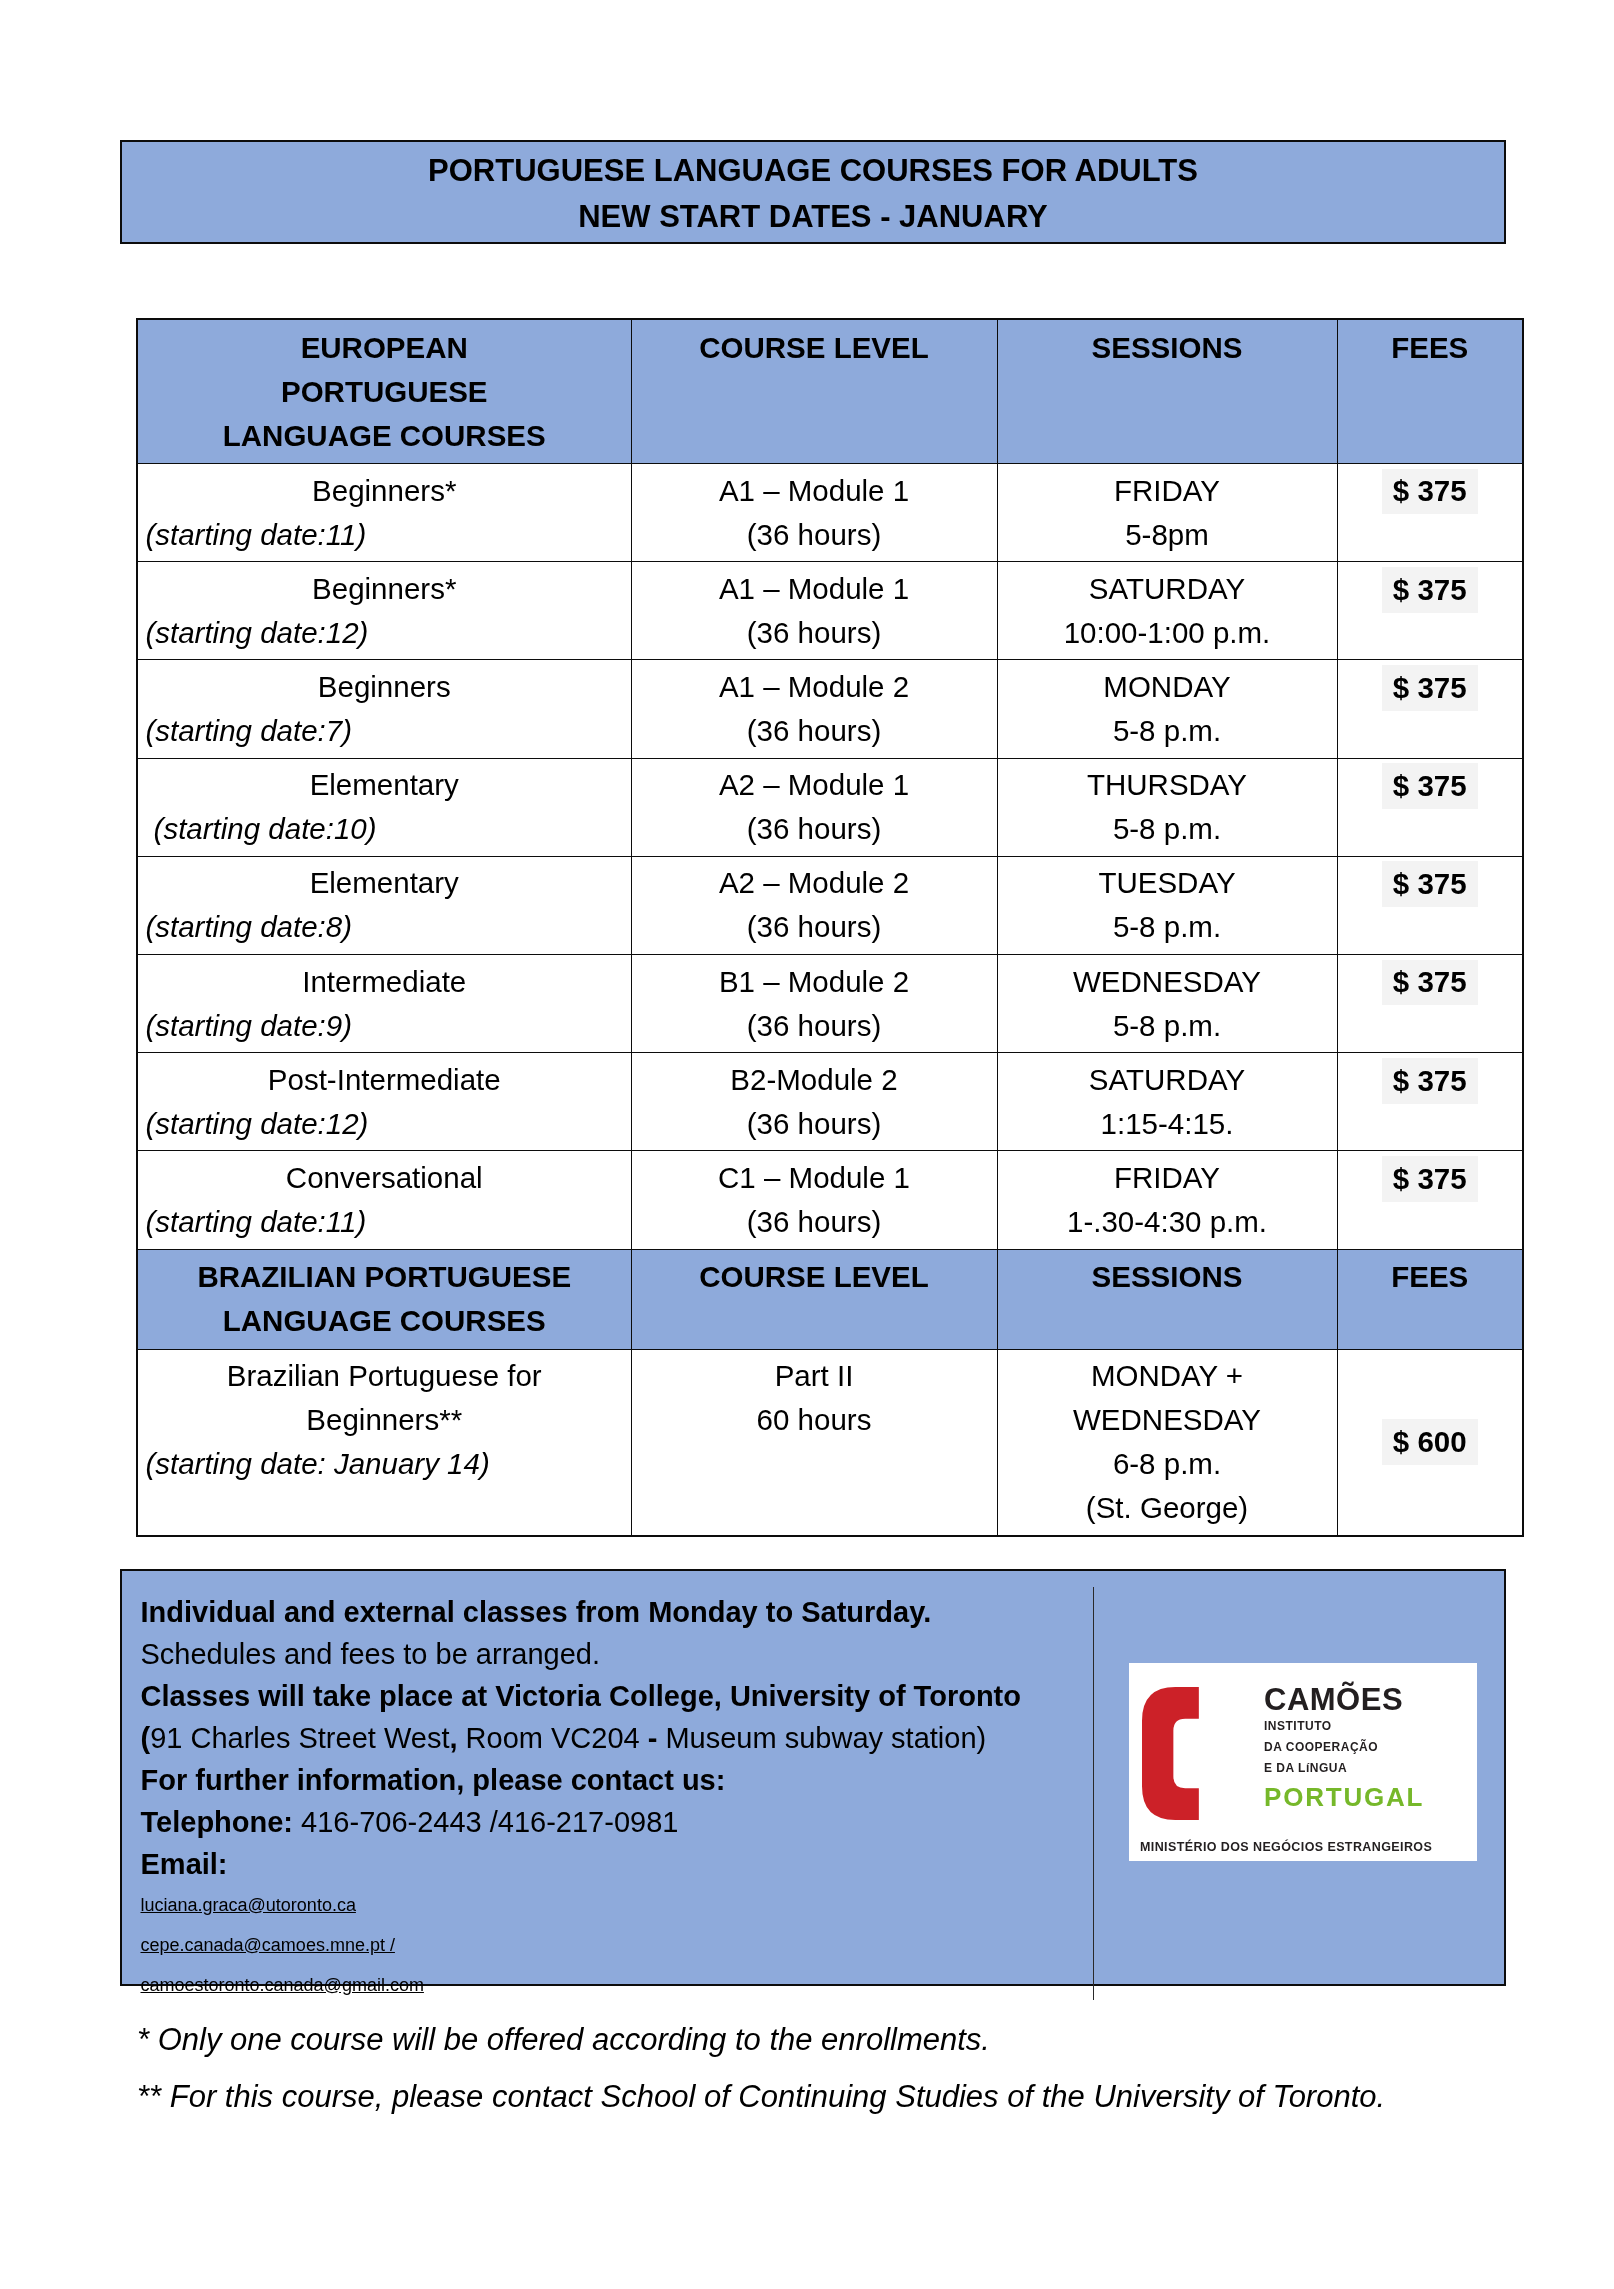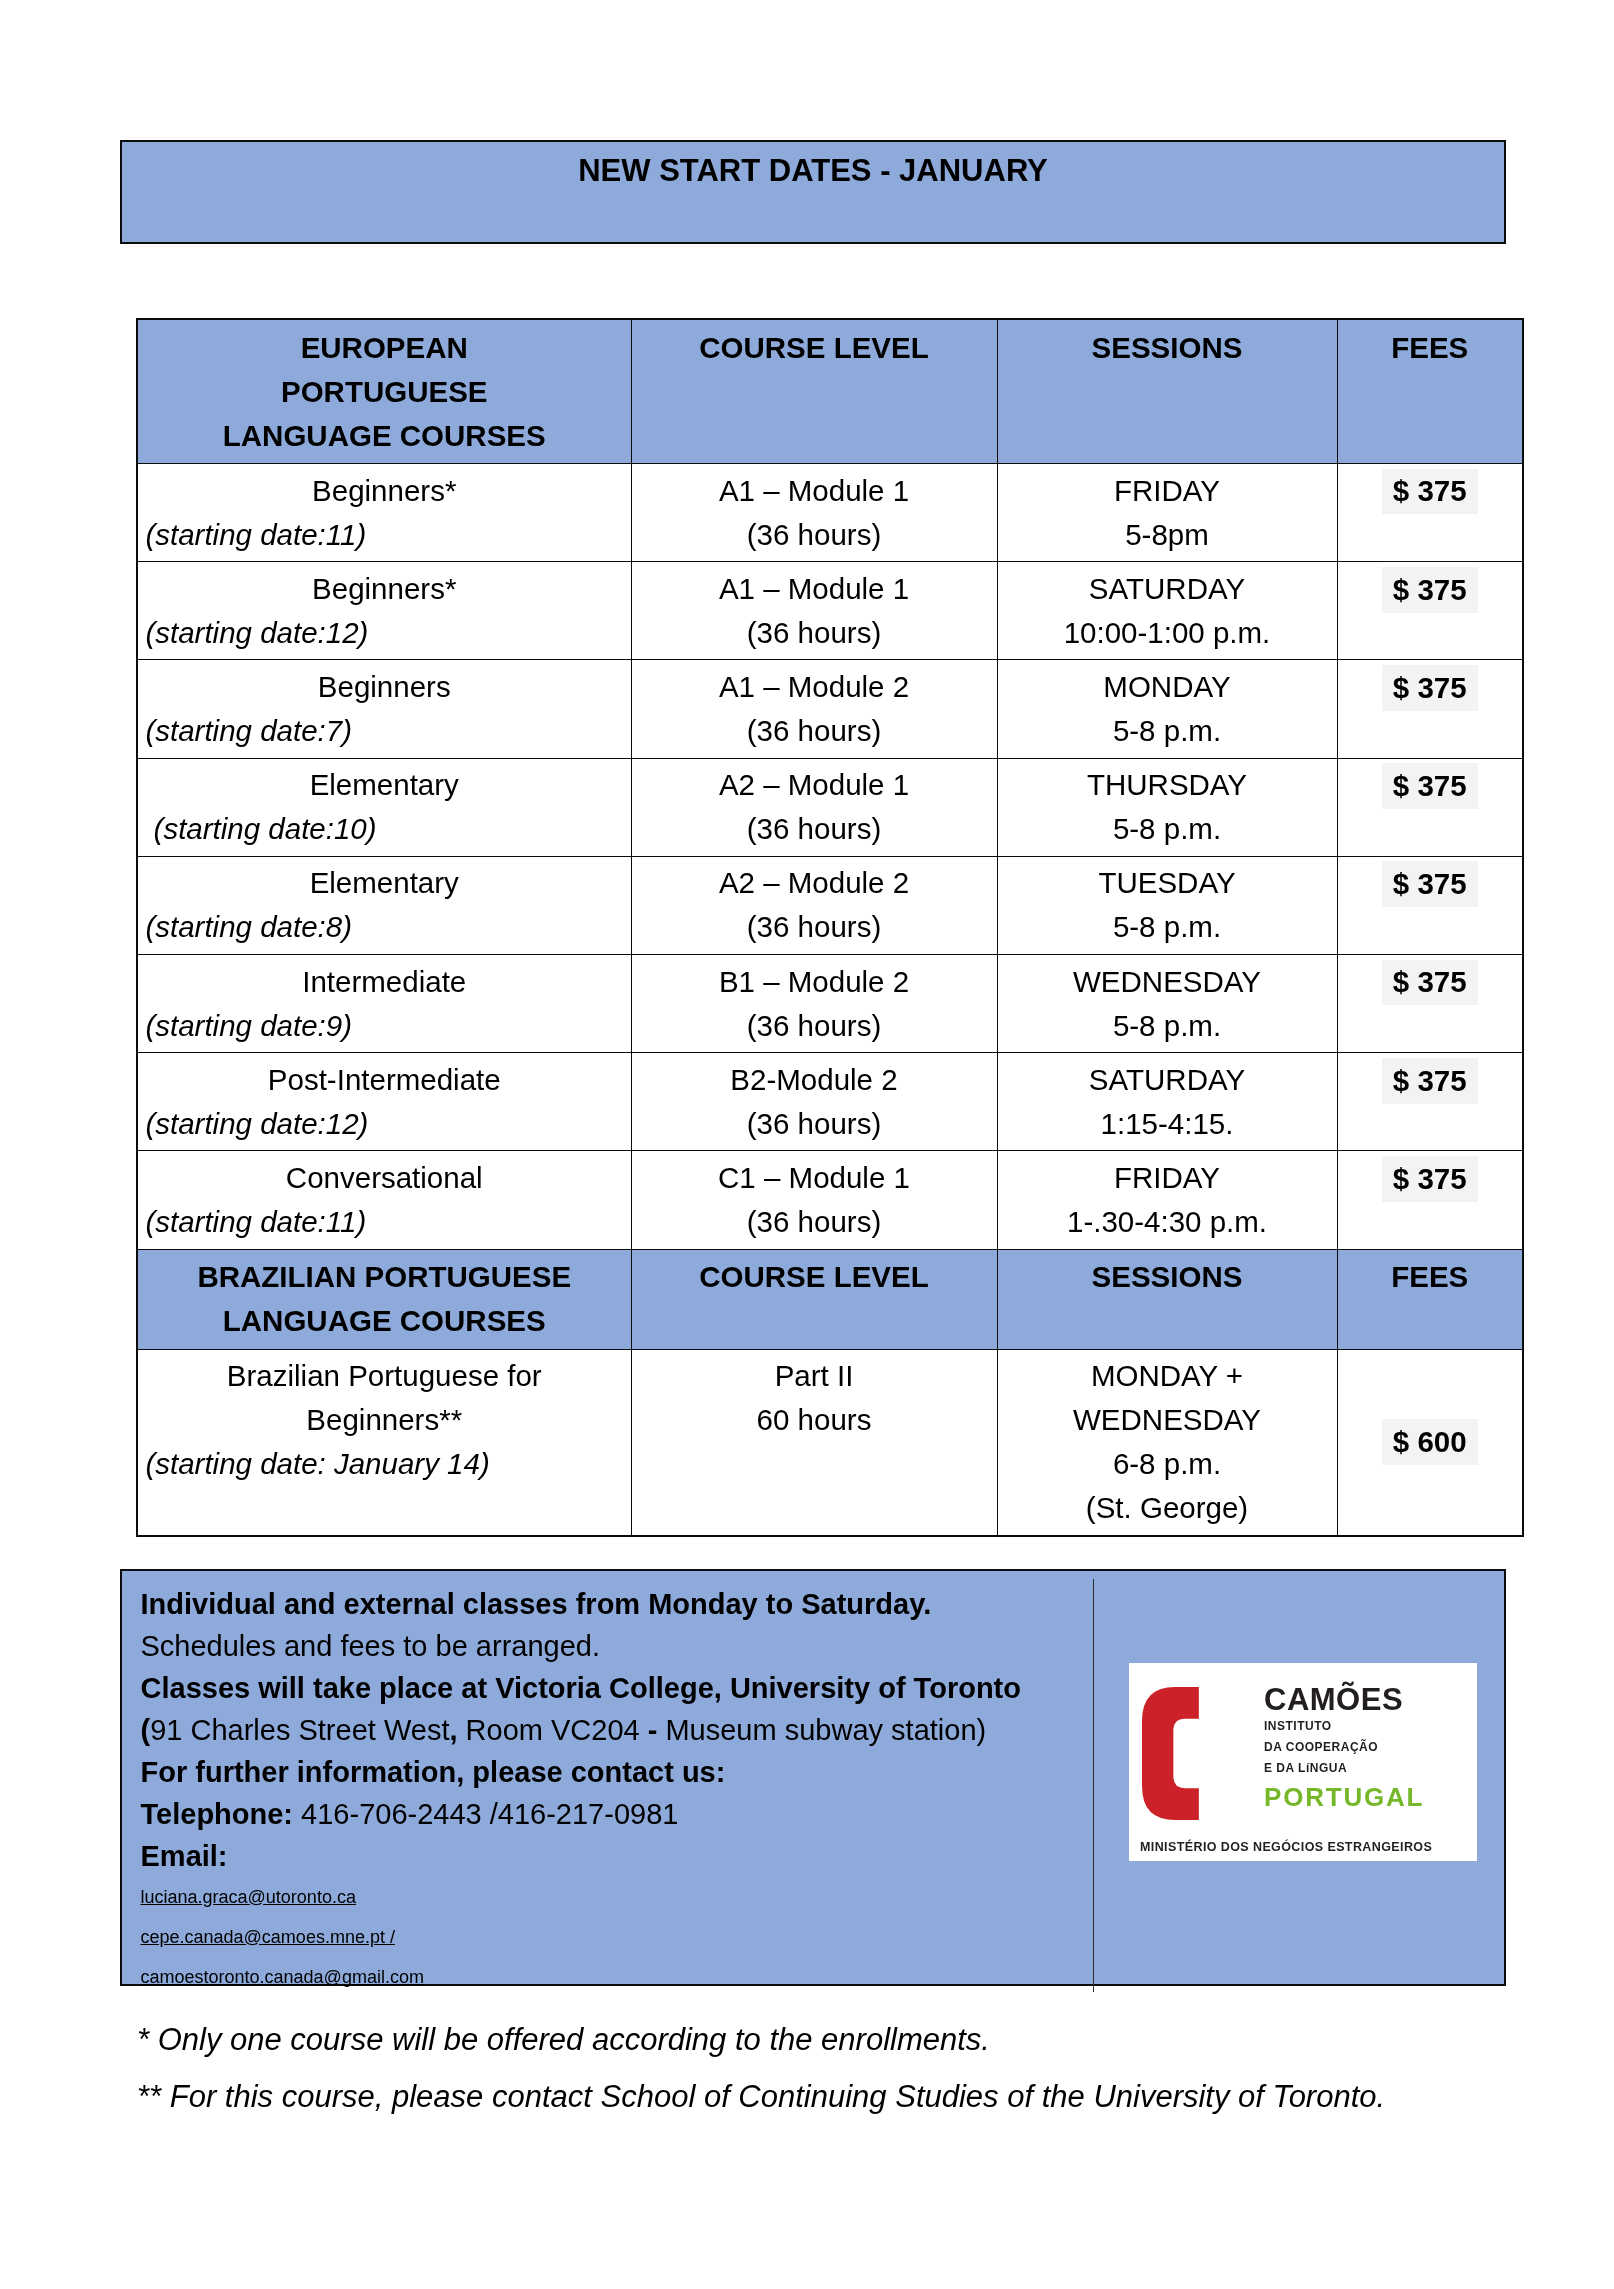--- a/index.html
+++ b/index.html
@@ -34,21 +34,21 @@
   .c-name{font-weight:400;text-align:center;}
   .c-start{font-style:italic;white-space:pre-wrap;}
   .fee-hl{background:#f3f3f3;font-weight:700;padding:0.9px 11px;display:inline-block;}
   tr.braz-row td.feecell{vertical-align:middle;}
   
   .infobox{
     position:absolute;left:120px;top:1569px;width:1386px;height:417px;
     background:#8eaadb;border:2.8px solid #0c0c0c;
   }
   .info-text{
-    position:absolute;left:0;top:8px;width:972px;height:100%;
+    position:absolute;left:0;top:16px;width:972px;height:100%;
     border-right:1.8px solid #2a2a2a;padding:3.7px 13px 0 18.5px;
     font-size:29px;line-height:42px;overflow:hidden;
   }
   .info-line .b{font-weight:700;}
   .email-links{margin-top:0;}
   .email-link{
     display:block;color:#000000;text-decoration:underline;
     font-size:18px;line-height:40px;
   }
   .logo-cell{position:absolute;left:974px;top:0;right:0;bottom:0;}
@@ -71,20 +71,21 @@
   }
   .footnotes p{margin:0 0 5.5px 0;}
   .footnotes p.justify{text-align:justify;}
 </style>
 </head>
 <body>
 
 <div class="page">
 
   <div class="banner">
+    <div class="banner-line">PORTUGUESE LANGUAGE COURSES FOR ADULTS</div>
     <div class="banner-line">NEW START DATES - JANUARY</div>
   </div>
 
   <table class="courses">
     <colgroup>
       <col style="width:494px">
         <col style="width:366px">
         <col style="width:340px">
         <col style="width:186px">
     </colgroup>

